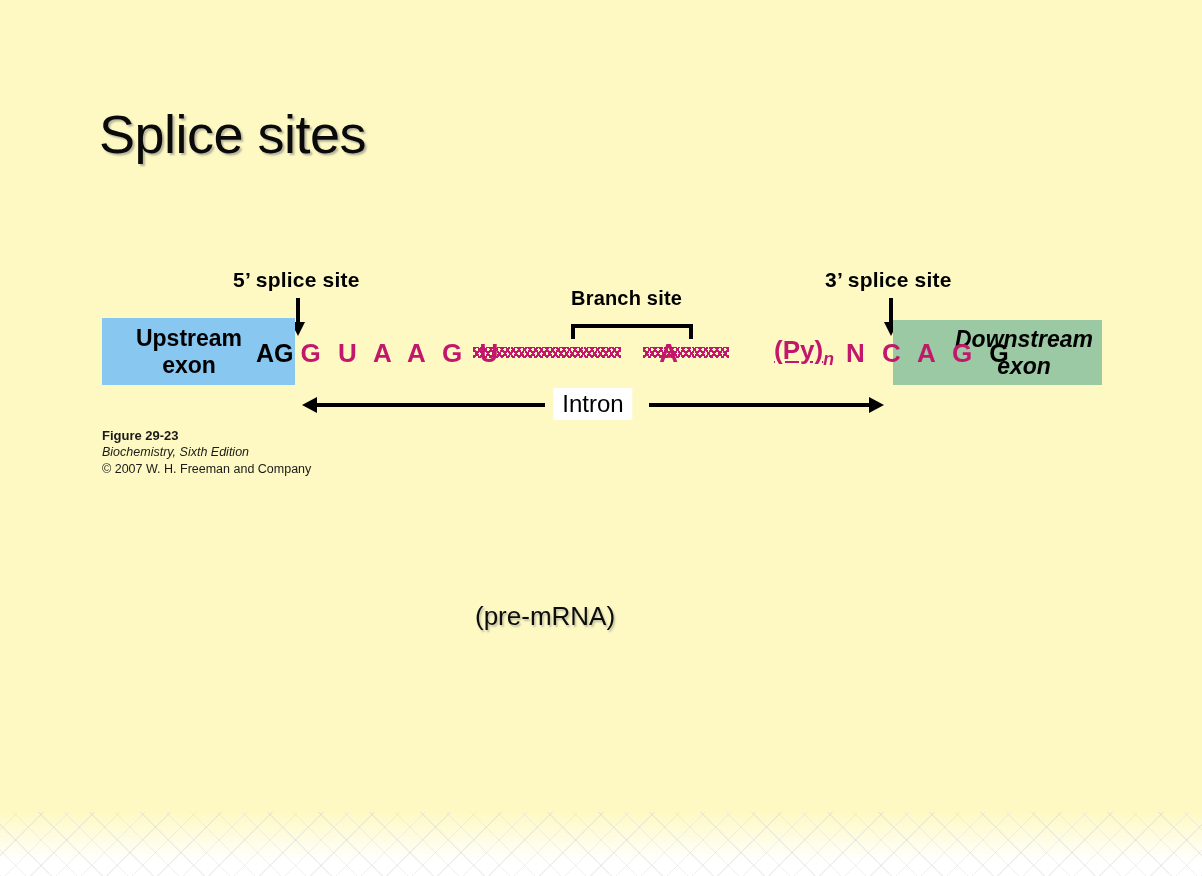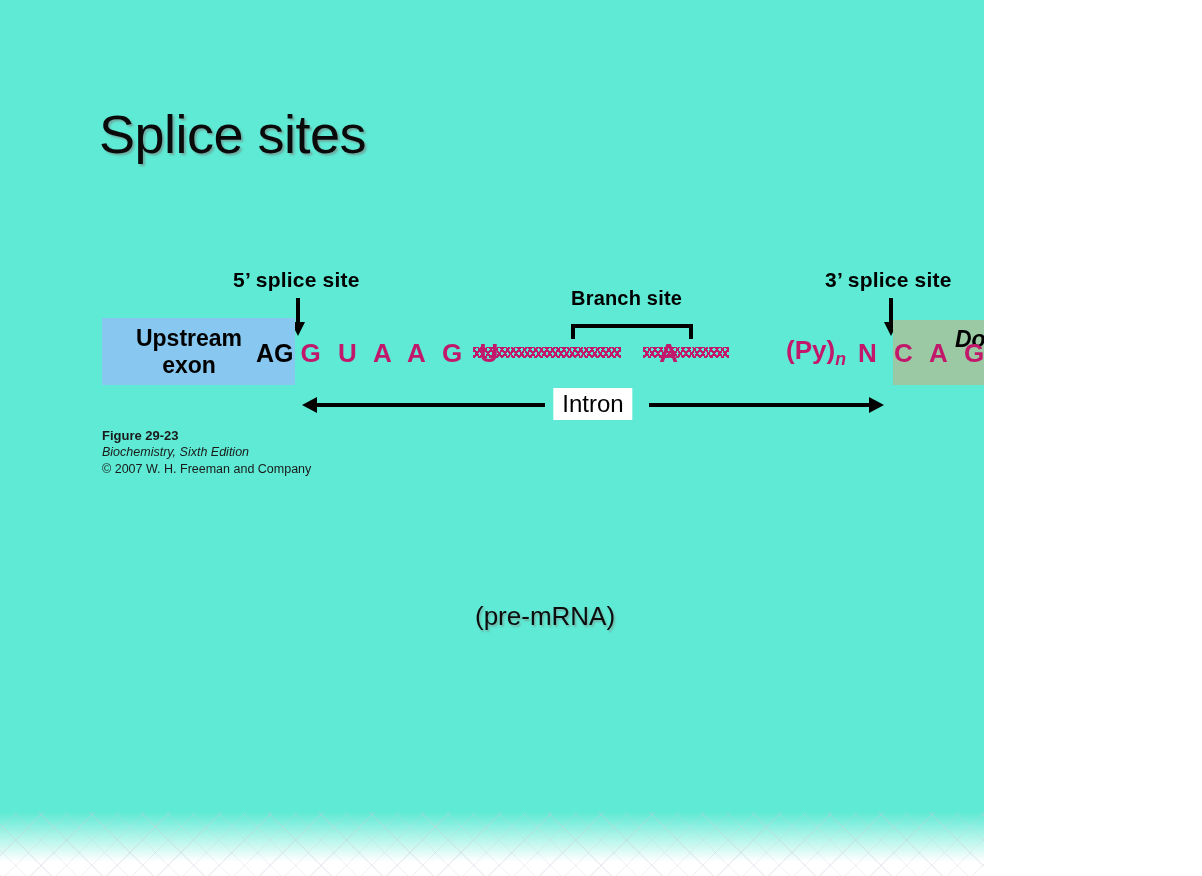--- a/index.html
+++ b/index.html
@@ -2,23 +2,23 @@
 <html><head>
 <meta charset="utf-8">
 <style>
   html, body {
     margin: 0;
     padding: 0;
     background: #ffffff;
   }
   #slide {
     position: relative;
-    width: 984px;
+    width: 1202px;
     height: 876px;
-    background: #5eead4;
+    background: #fef9c3;
     overflow: hidden;
     font-family: "Liberation Sans", sans-serif;
   }
 
   
   #bottom-texture {
     position: absolute;
     left: 0;
     bottom: 0;
     width: 1202px;
@@ -157,21 +157,21 @@
   }
   .seq-black { color: #000000; }
   .seq-magenta { color: #c2186b; }
   .spaced { letter-spacing: 5px; }
   #seq-ag {
     margin-left: 154px;
     font-size: 25px;
     letter-spacing: 0px;
   }
   #seq-guaagu { margin-left: 7px; }
-  #seq-py { margin-left: 13px; }
+  #seq-py { margin-left: 1px; text-decoration: underline; }
   #seq-py sub {
     font-style: italic;
     font-size: 0.68em;
     font-weight: bold;
   }
   #seq-ncag { margin-left: 12px; }
   #seq-g-black {
     margin-left: 12px;
     font-size: 25px;
   }

